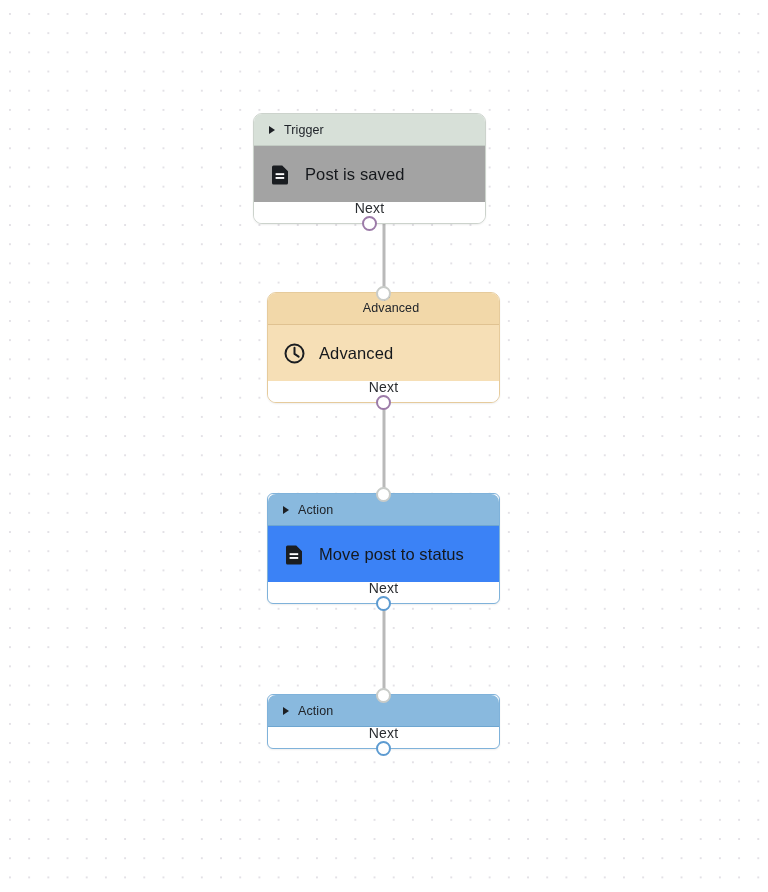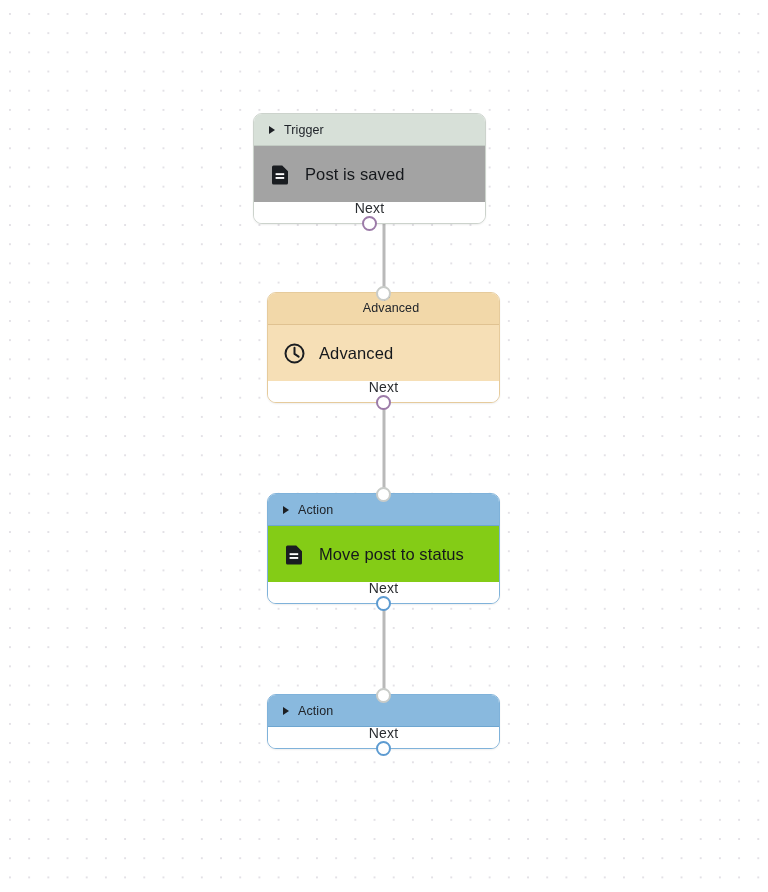--- a/index.html
+++ b/index.html
@@ -134,23 +134,23 @@
   .div-trigger  { background: #c3ccc4; }
   .brd-trigger  { border-color: #ccd3cc; }
   .port-purple  { border: 2.5px solid #9c7ba8; }
 
   .hdr-advanced  { background: #f2d8a9; flex-direction: column; }
   .body-advanced { background: #f6dfb6; }
   .div-advanced  { background: #e0c291; }
   .brd-advanced  { border-color: #e6cb9c; }
 
   .hdr-action  { background: #89b9de; }
-  .body-action { background: #84cc16; }
+  .body-action { background: #3b82f6; }
   .div-action  { background: #6ea6d0; }
-  .brd-action  { border-color: #7fb2da; }
+  .brd-action  { border-color: #7fb2da; border-radius: 6px; }
   .port-blue   { border: 2.5px solid #5d9bd1; }
 
   .port-grey { border: 2px solid #c9ccc9; }
 </style>
 </head>
 <body>
 
 <div id="canvas">
 
   <svg id="edges">

